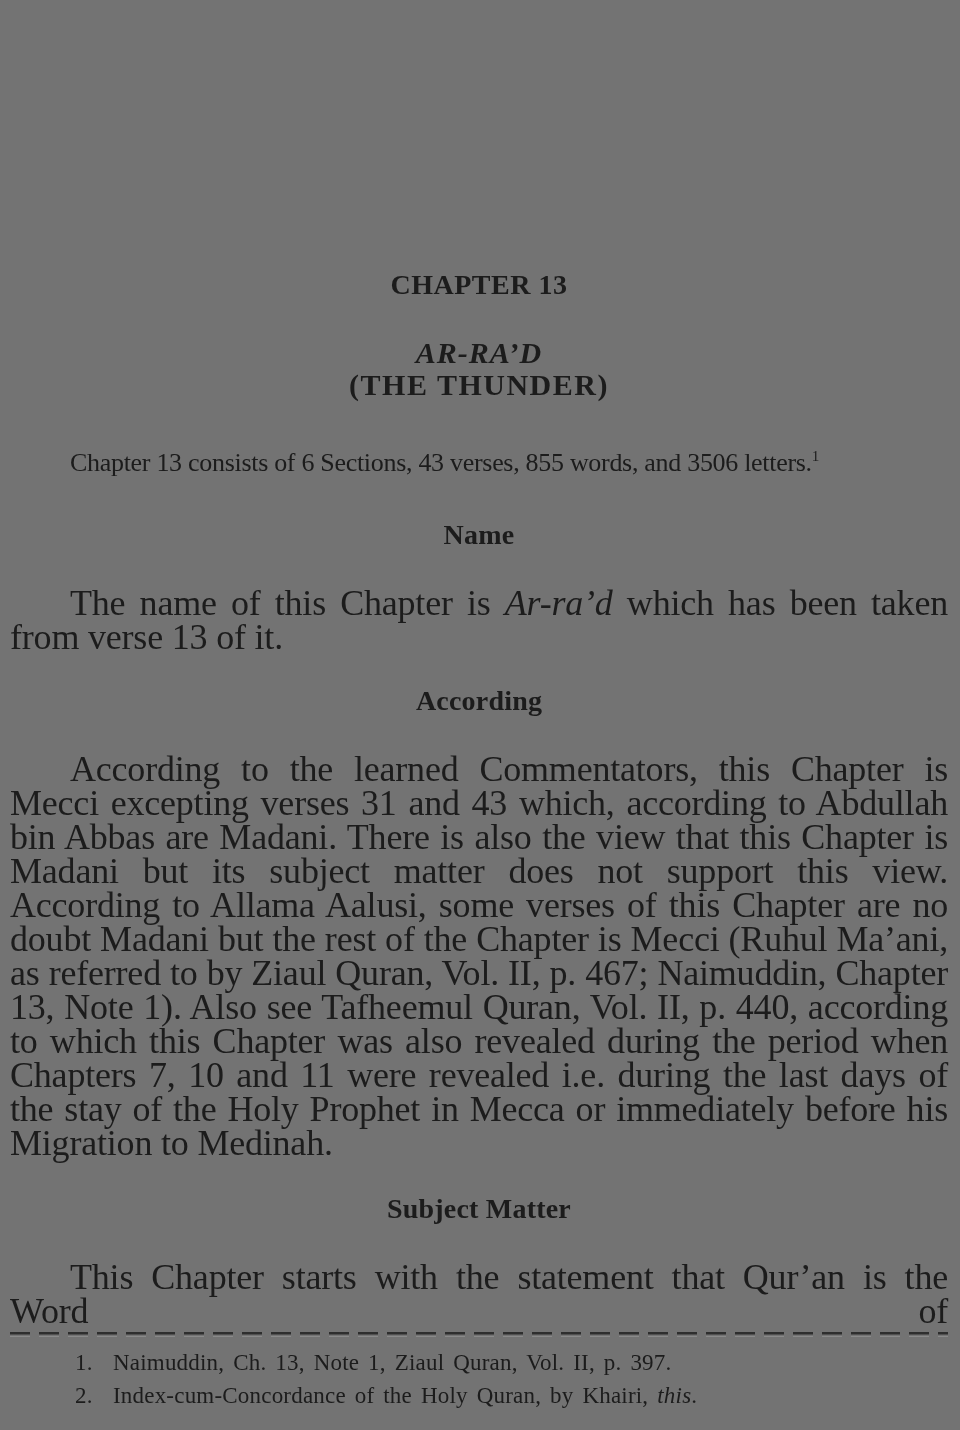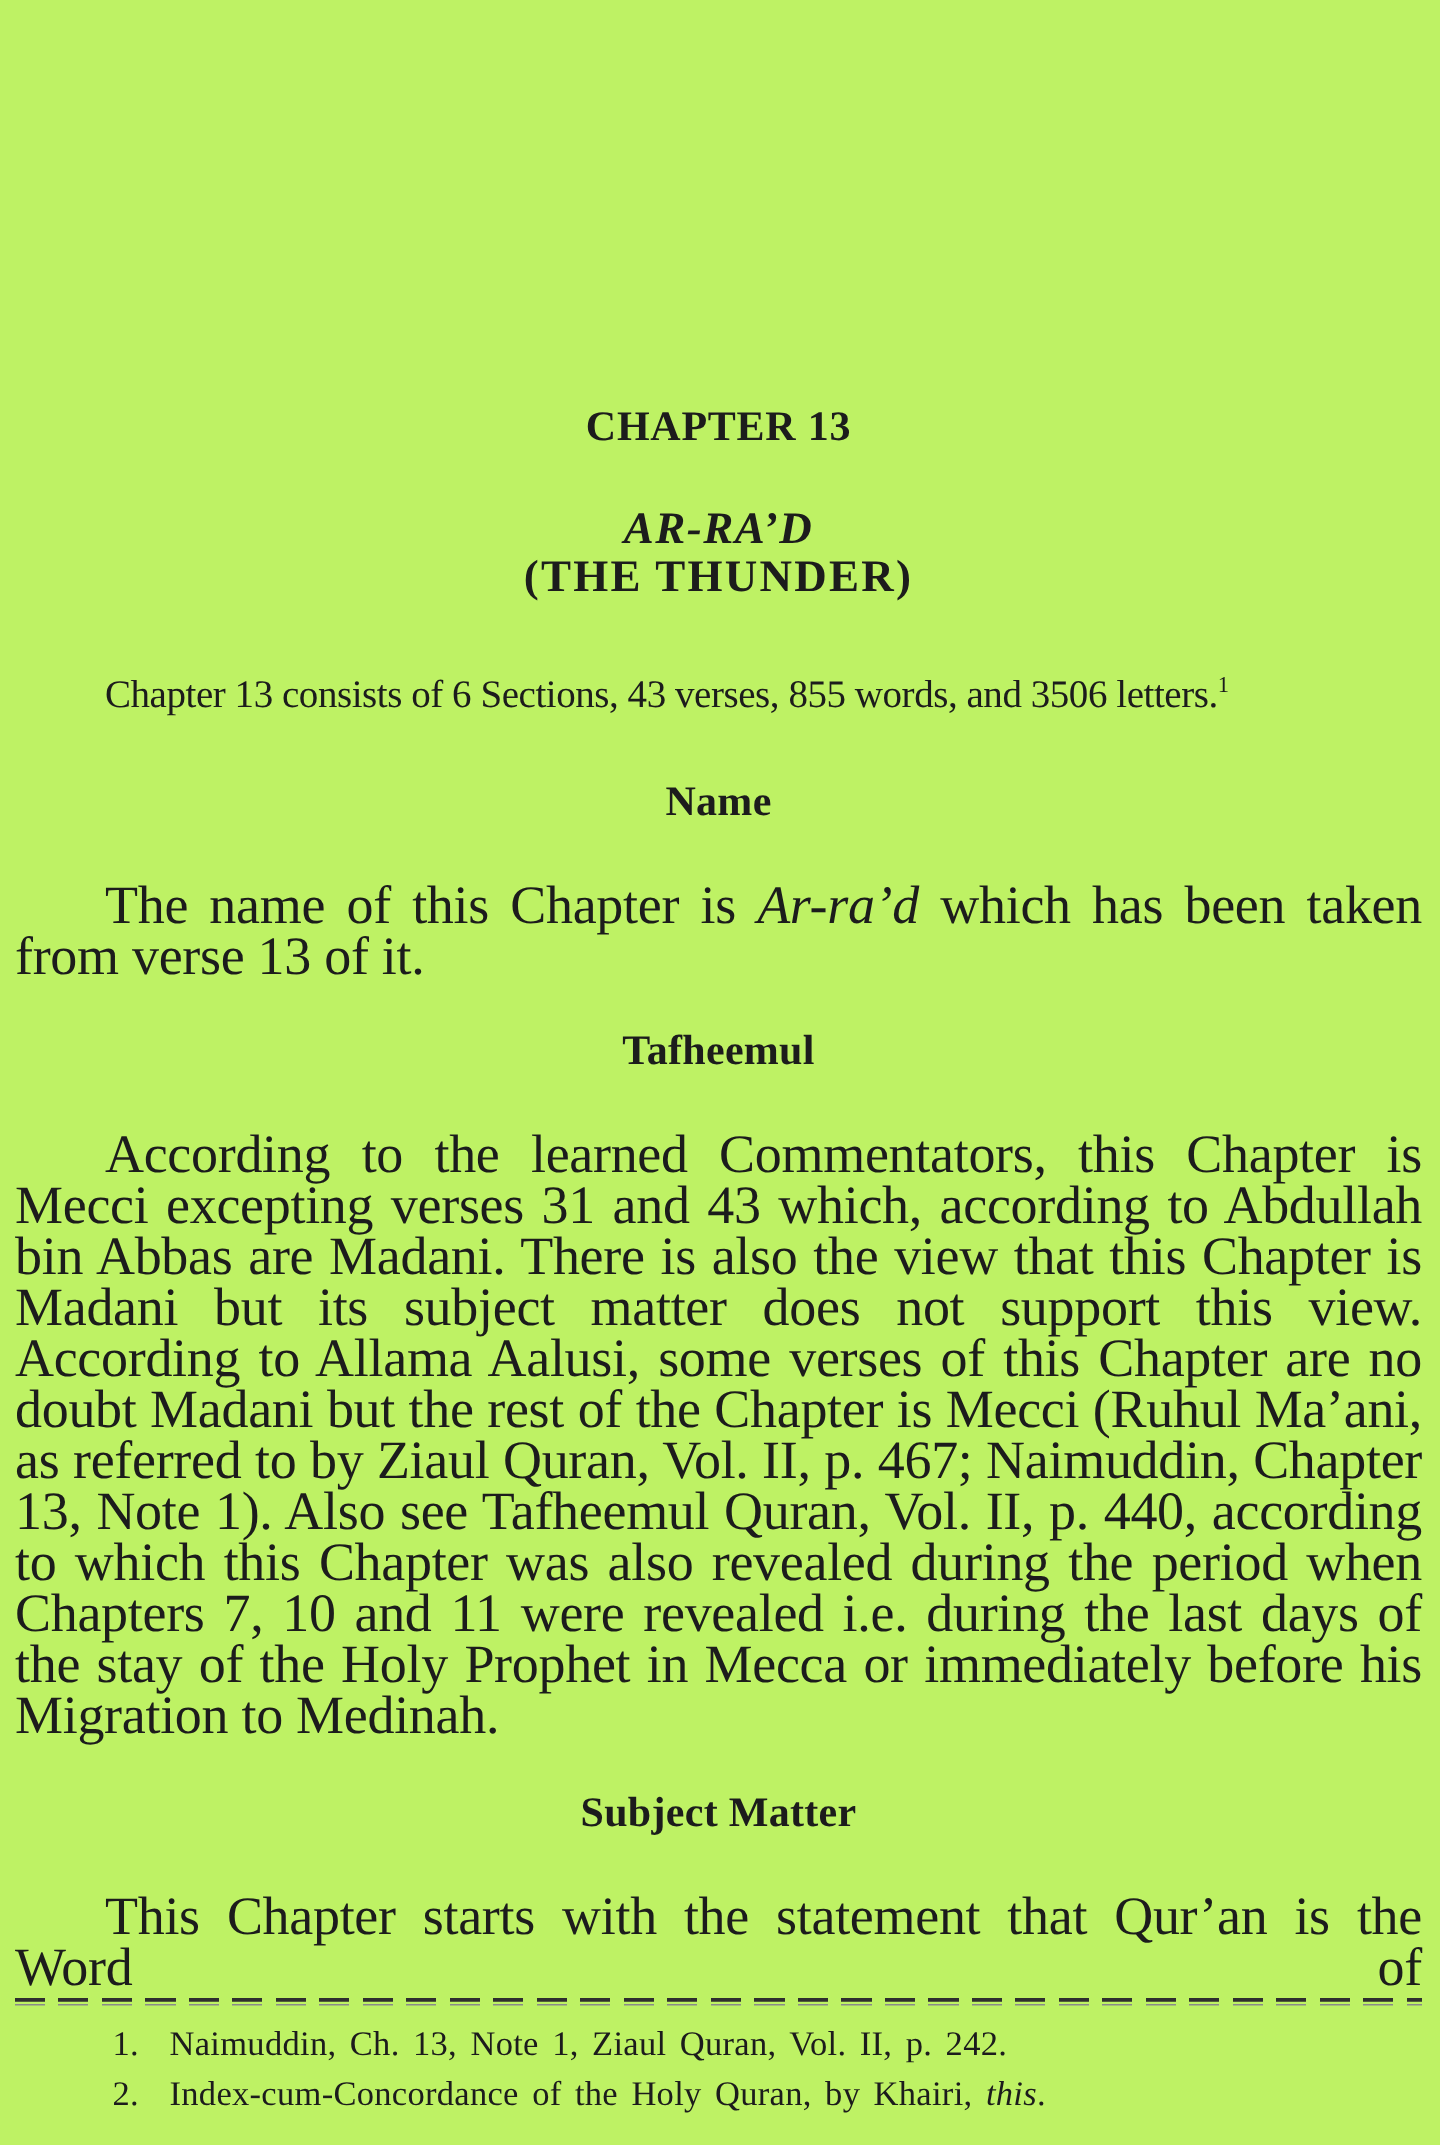--- a/index.html
+++ b/index.html
@@ -4,21 +4,21 @@
 <style>
   html, body {
     margin: 0;
     padding: 0;
     background: #ffffff;
   }
   .page {
     position: relative;
     width: 960px;
     height: 1430px;
-    background: #bef264;
+    background: #737373;
     overflow: hidden;
     font-family: "Liberation Serif", serif;
     color: #1c1c1c;
   }
   .content {
     box-sizing: border-box;
     padding: 270px 12px 0 10px;
   }
   h1, h2, h3, h4, p { margin: 0; }
 
@@ -124,35 +124,35 @@
     <h2 class="chapter-name">AR-RA’D</h2>
 
     <h3 class="chapter-translation">(THE THUNDER)</h3>
 
     <p class="intro"><span>Chapter 13 consists of 6 Sections, 43 verses, 855 words, and 3506 letters.</span><sup class="fnref">1</sup></p>
 
     <h4 class="section-heading mt-name">Name</h4>
 
     <p class="body-para indent mt-para"><span>The name of this Chapter is </span><i class="inline-italic">Ar-ra’d</i><span> which has been taken from verse 13 of it.</span></p>
 
-    <h4 class="section-heading mt-revelation">Tafheemul</h4>
+    <h4 class="section-heading mt-revelation">According</h4>
 
     <p class="body-para indent mt-para">According to the learned Commentators, this Chapter is Mecci excepting verses 31 and 43 which, according to Abdullah bin Abbas are Madani. There is also the view that this Chapter is Madani but its subject matter does not support this view. According to Allama Aalusi, some verses of this Chapter are no doubt Madani but the rest of the Chapter is Mecci (Ruhul Ma’ani, as referred to by Ziaul Quran, Vol. II, p. 467; Naimuddin, Chapter 13, Note 1). Also see Tafheemul Quran, Vol. II, p. 440, according to which this Chapter was also revealed during the period when Chapters 7, 10 and 11 were revealed i.e. during the last days of the stay of the Holy Prophet in Mecca or immediately before his Migration to Medinah.</p>
 
 
     <h4 class="section-heading mt-subject">Subject Matter</h4>
 
     <p class="body-para indent mt-para force-justify">This Chapter starts with the statement that Qur’an is the Word of</p>
 
     <div class="footnote-divider"></div>
 
     <div class="footnotes">
       <div class="footnote">
         <span class="fn-num">1.</span>
-        <span class="fn-text">Naimuddin, Ch. 13, Note 1, Ziaul Quran, Vol. II, p. 242.</span>
+        <span class="fn-text">Naimuddin, Ch. 13, Note 1, Ziaul Quran, Vol. II, p. 397.</span>
       </div>
       <div class="footnote">
         <span class="fn-num">2.</span>
         <span class="fn-text"><span>Index-cum-Concordance of the Holy Quran, by Khairi, </span><i class="inline-italic">this</i><span>.</span></span>
       </div>
     </div>
 
   </div>
 </div>
 

